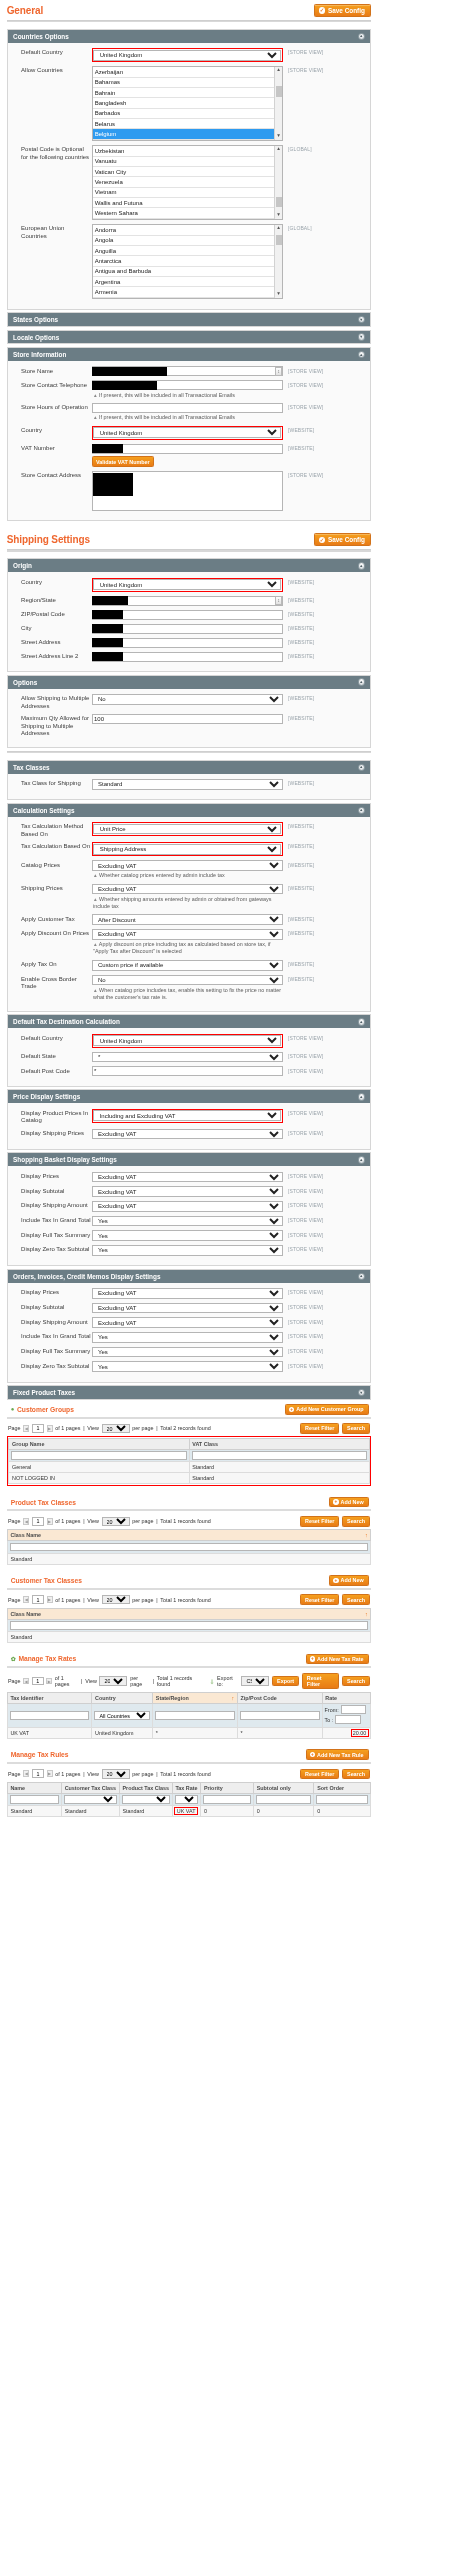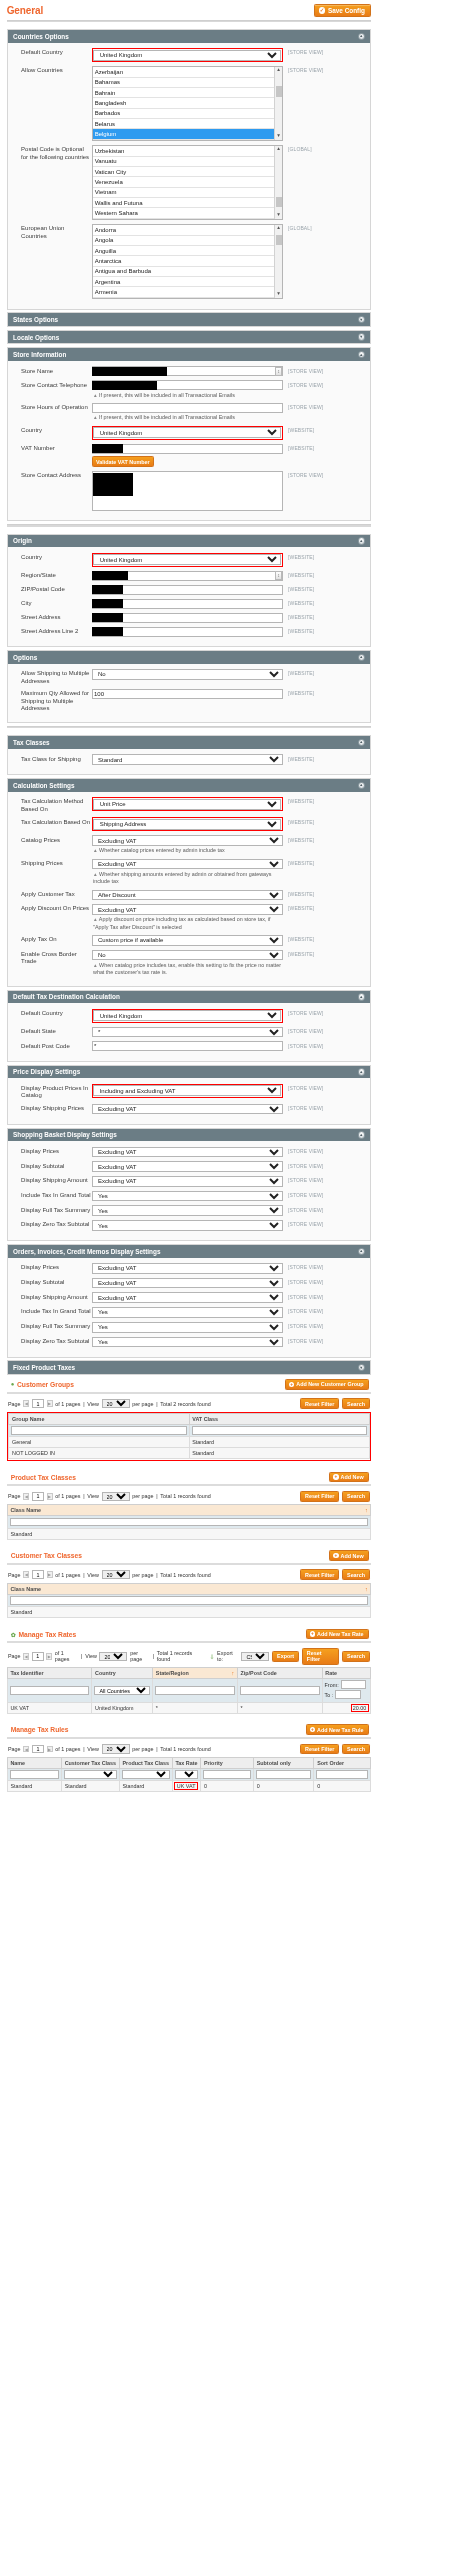--- a/index.html
+++ b/index.html
@@ -346,20 +346,27 @@
         <div class="ctl">
           <div class="textarea-box">
             <span class="redacted" style="width:40px;top:1.3px;height:23px"></span>
           </div>
         </div>
         <div class="scope">[STORE VIEW]</div>
       </div>
     </div>
   </div>
 
+  <div class="page-head" style="margin-top:8px">
+    <div class="page-title">Shipping Settings</div>
+    <div class="btn-save">
+      <span class="chk">✓</span>
+      <span>Save Config</span>
+    </div>
+  </div>
   <div class="head-rule"></div>
 
   <div class="fs">
     <div class="fs-head">
       <span>Origin</span>
       <span class="arrow-btn">▲</span>
     </div>
     <div class="fs-body">
       <div class="row">
         <div class="lbl">Country</div>

